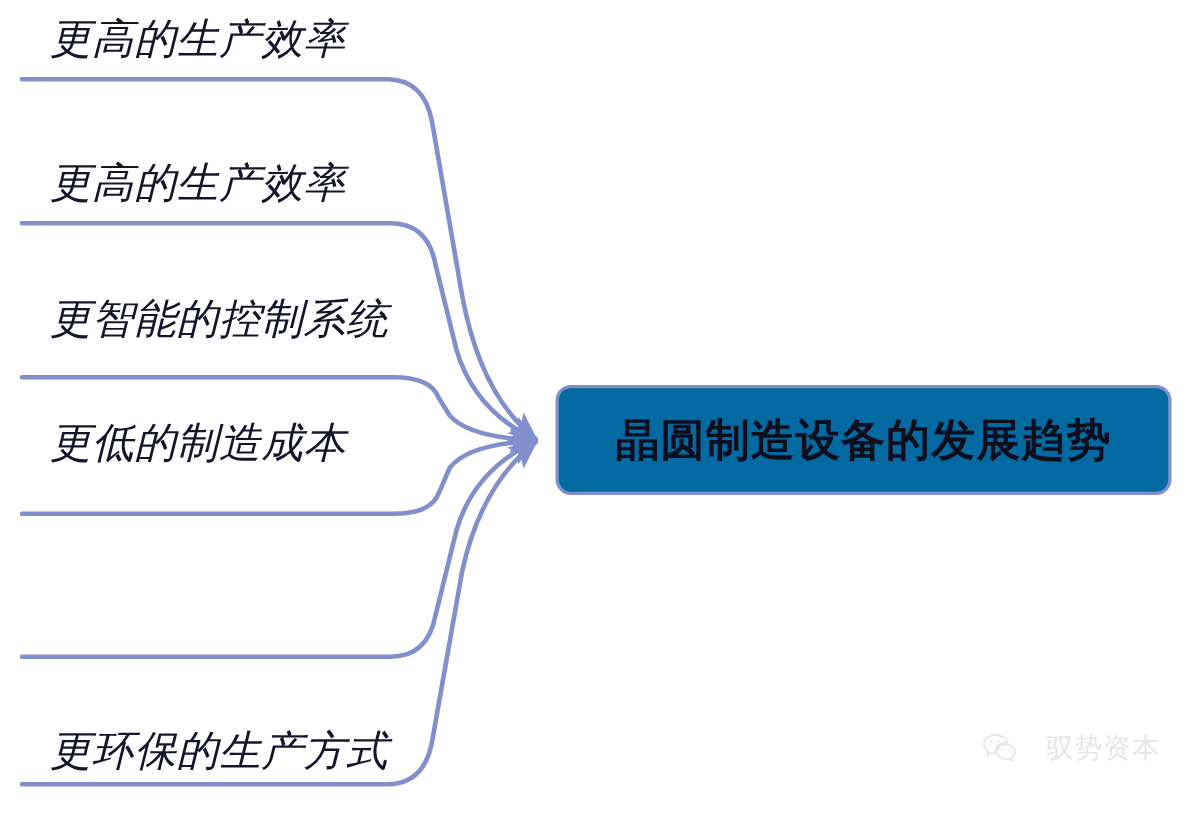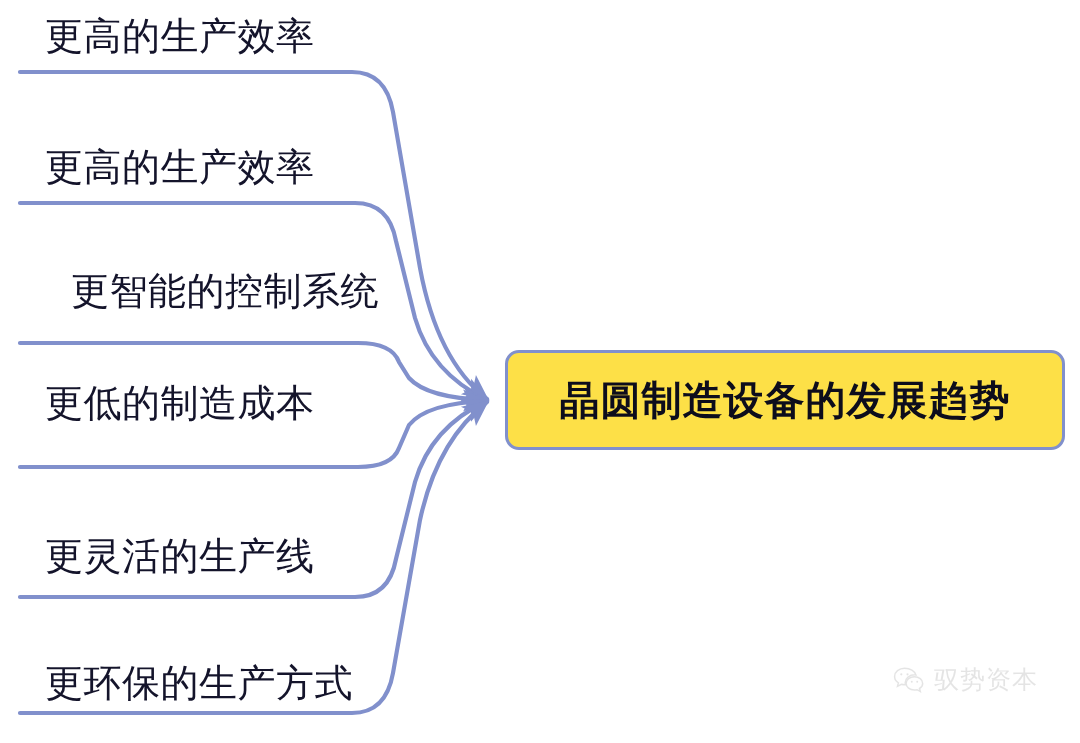--- a/index.html
+++ b/index.html
@@ -26,49 +26,50 @@
     pointer-events: none;
   }
   .branch-label {
     position: absolute;
     color: #14142b;
     font-size: 38px;
     line-height: 1;
     letter-spacing: 0.5px;
     white-space: nowrap;
     font-weight: 400;
+    font-style: italic;
   }
   #center-node {
     position: absolute;
     left: 505px;
     top: 350px;
     width: 560px;
     height: 100px;
     box-sizing: border-box;
     border: 3px solid #8190cc;
     border-radius: 14px;
-    background: #fde047;
+    background: #0369a1;
     display: flex;
     align-items: center;
     justify-content: center;
   }
   #center-node-label {
     color: #0d0d1c;
     font-size: 40px;
     font-weight: 700;
     letter-spacing: 1px;
     white-space: nowrap;
   }
   #watermark {
     position: absolute;
     left: 893px;
     top: 663px;
     display: flex;
     align-items: center;
-    gap: 9px;
+    gap: 26px;
     opacity: 0.22;
   }
   #watermark-text {
     color: #8a8a8a;
     font-size: 25px;
     letter-spacing: 1px;
     white-space: nowrap;
   }
 </style>
 </head>
@@ -93,25 +94,24 @@
 
     <path d="M20,597 L355,597 Q389,597 396,559 L415,482 Q431,427 487,401" fill="none" stroke="#8190cc" stroke-width="4.2" stroke-linecap="round" marker-end="url(#arrowhead)"></path>
 
     <path d="M20,713 L352,713 Q386,713 393,673 L420,520 Q437,441 487,402" fill="none" stroke="#8190cc" stroke-width="4.2" stroke-linecap="round" marker-end="url(#arrowhead)"></path>
   </svg>
 
   <div class="branch-label" style="left:45px; top:17px;">更高的生产效率</div>
 
   <div class="branch-label" style="left:45px; top:148px;">更高的生产效率</div>
 
-  <div class="branch-label" style="left:45px; top:272px;margin-left:26px;">更智能的控制系统</div>
+  <div class="branch-label" style="left:45px; top:272px;">更智能的控制系统</div>
 
   <div class="branch-label" style="left:45px; top:384px;">更低的制造成本</div>
 
-  <div class="branch-label" style="left:45px; top:537px;">更灵活的生产线</div>
 
   <div class="branch-label" style="left:45px; top:664px;">更环保的生产方式</div>
 
   <div id="center-node">
     <span id="center-node-label">晶圆制造设备的发展趋势</span>
   </div>
 
   <div id="watermark">
     <span style="display:inline-block;width:32px;height:28px;position:relative;">
       <svg width="32" height="28" viewBox="0 0 32 28" xmlns="http://www.w3.org/2000/svg">

